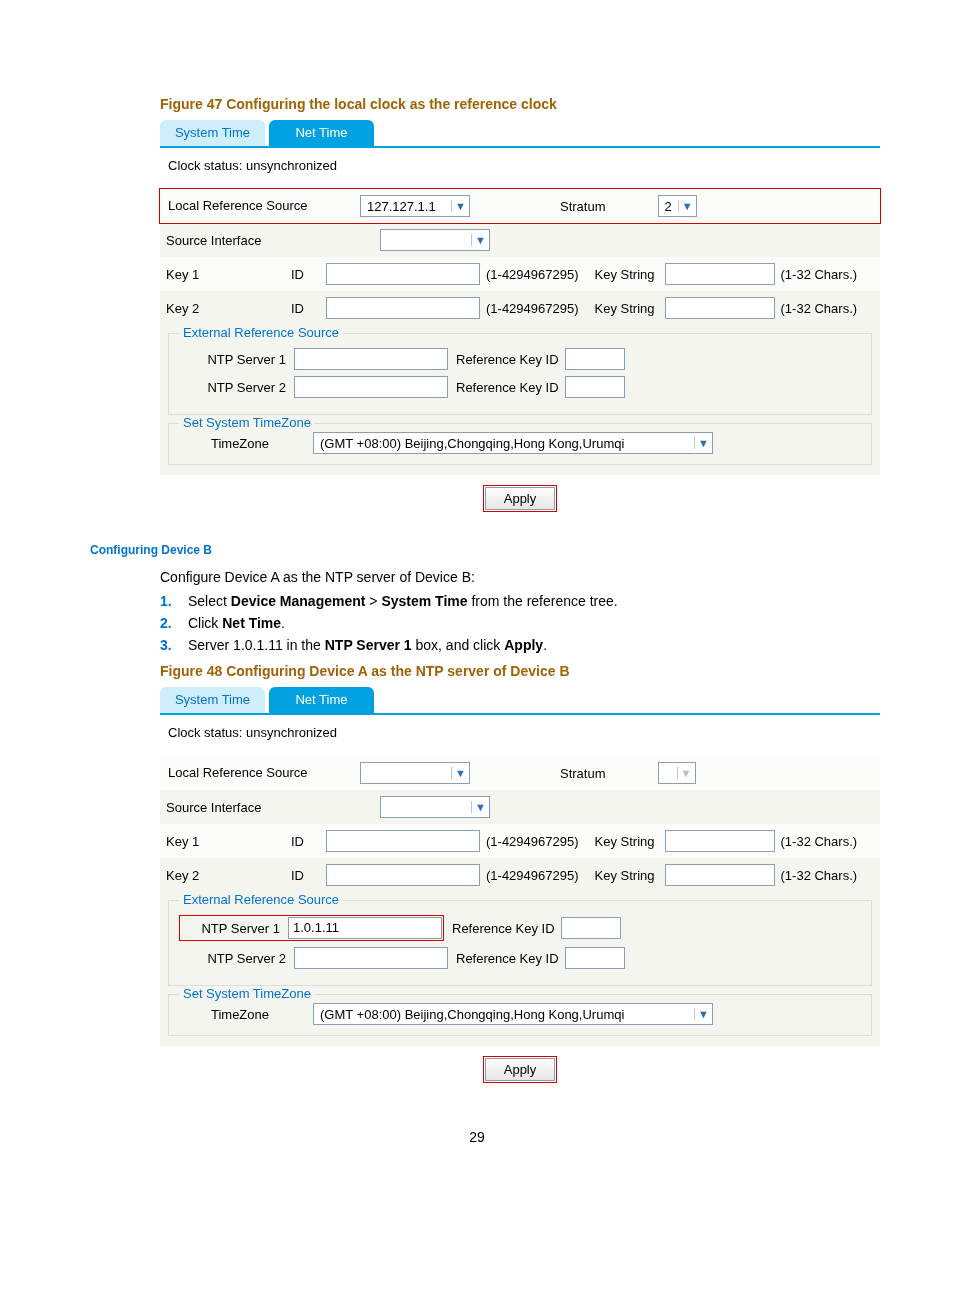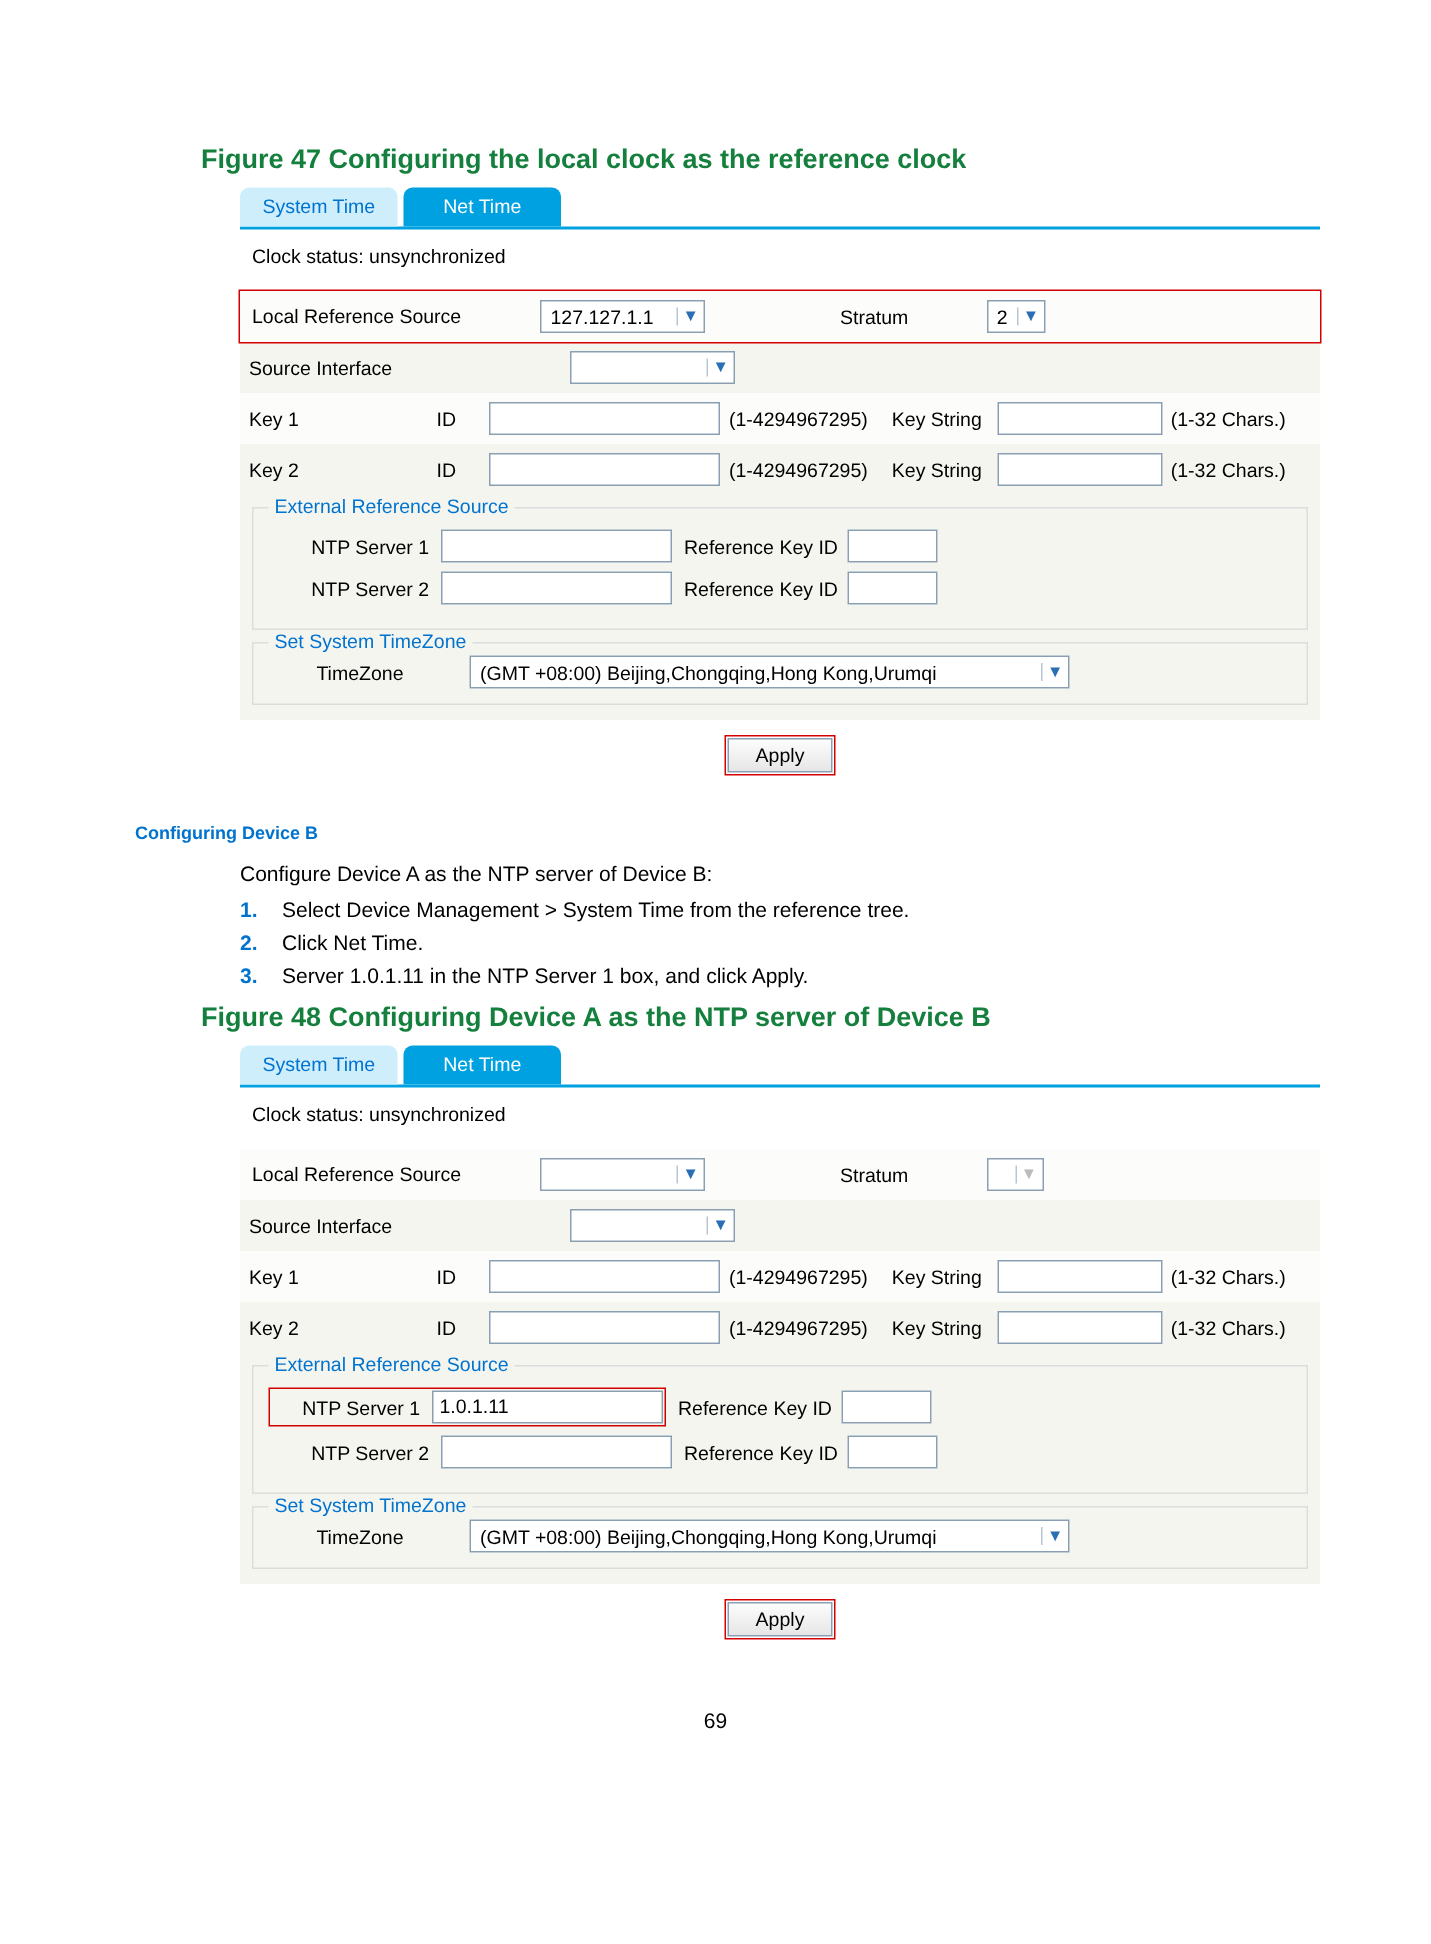--- a/index.html
+++ b/index.html
@@ -1,24 +1,24 @@
 <!DOCTYPE html>
 <html><head>
 <meta charset="utf-8">
 <style>
   * { box-sizing: border-box; margin: 0; padding: 0; }
   body { font-family: Arial, sans-serif; font-size: 13px; background: #fff; color: #000; width: 954px; margin: 0 auto; padding: 90px 90px 40px 90px; }
-  .fig-caption { color: #15803d; font-weight: bold; font-size: 18px; margin: 6px 0 8px 44px; }
+  .fig-caption { color: #a16207; font-weight: bold; font-size: 14px; margin: 6px 0 8px 70px; }
   .section-heading { color: #0073cf; font-weight: bold; font-size: 12px; margin: 25px 0 12px 0; }
   .body-text { margin: 8px 0 8px 70px; font-size: 14px; }
   ol.steps { margin: 4px 0 10px 70px; list-style: none; counter-reset: step; }
   ol.steps li { margin: 6px 0; font-size: 14px; padding-left: 28px; position: relative; }
   ol.steps li .num { position: absolute; left: 0; color: #0073cf; font-weight: bold; }
   .pagenum { text-align: center; margin-top: 40px; font-size: 14px; }
-  b { font-weight: normal; }
+  b { font-weight: bold; }
 
   .panel { border: 0; margin-left: 70px; width: 720px; background: #fff; }
   .tabs-row { display: flex; align-items: stretch; height: 28px; border-bottom: 2px solid #00a1e0; }
   .tab { width: 105px; text-align: center; line-height: 26px; font-size: 13px; border-top-left-radius: 6px; border-top-right-radius: 6px; margin-right: 4px; }
   .tab-inactive { background: #cfeefc; color: #0073cf; }
   .tab-active { background: #00a1e0; color: #fff; }
   .tabs-filler { flex: 1; }
   .clock-status { padding: 10px 8px 16px 8px; font-size: 13px; }
 
   .form-area { background: #f5f5f0; padding: 0 0 2px 0; }
@@ -233,13 +233,13 @@
     </div>
   </div>
 
   <div class="apply-row">
     <span class="redbox">
       <span class="apply-btn">Apply</span>
     </span>
   </div>
 </div>
 
-<div class="pagenum">69</div>
+<div class="pagenum">29</div>
 
 </body></html>

